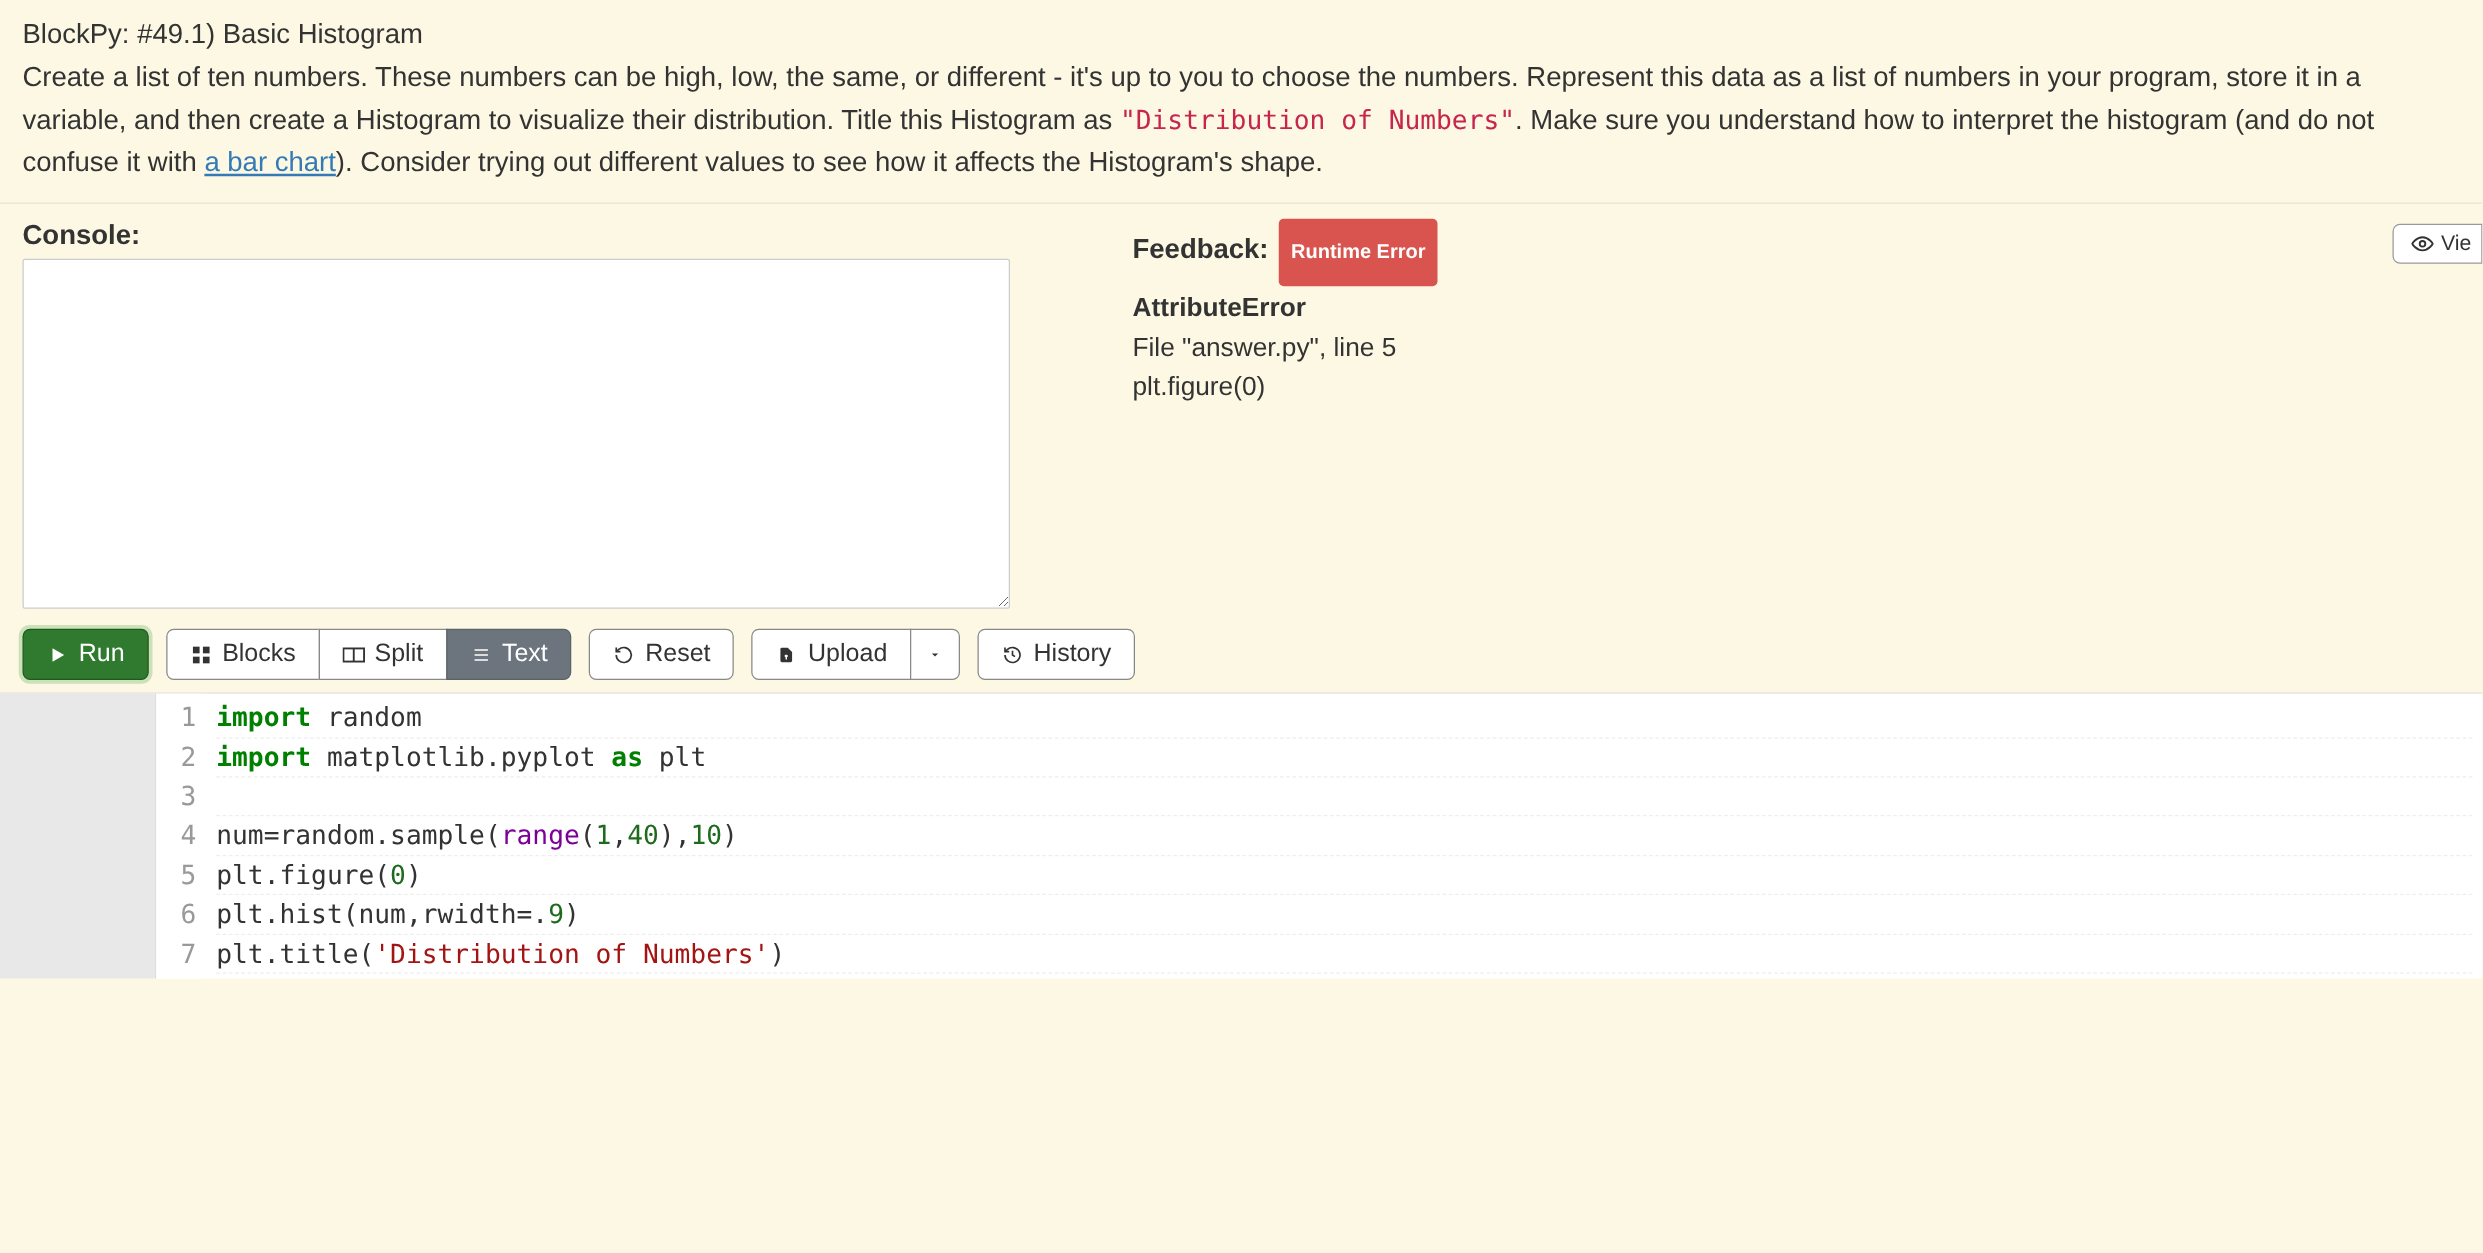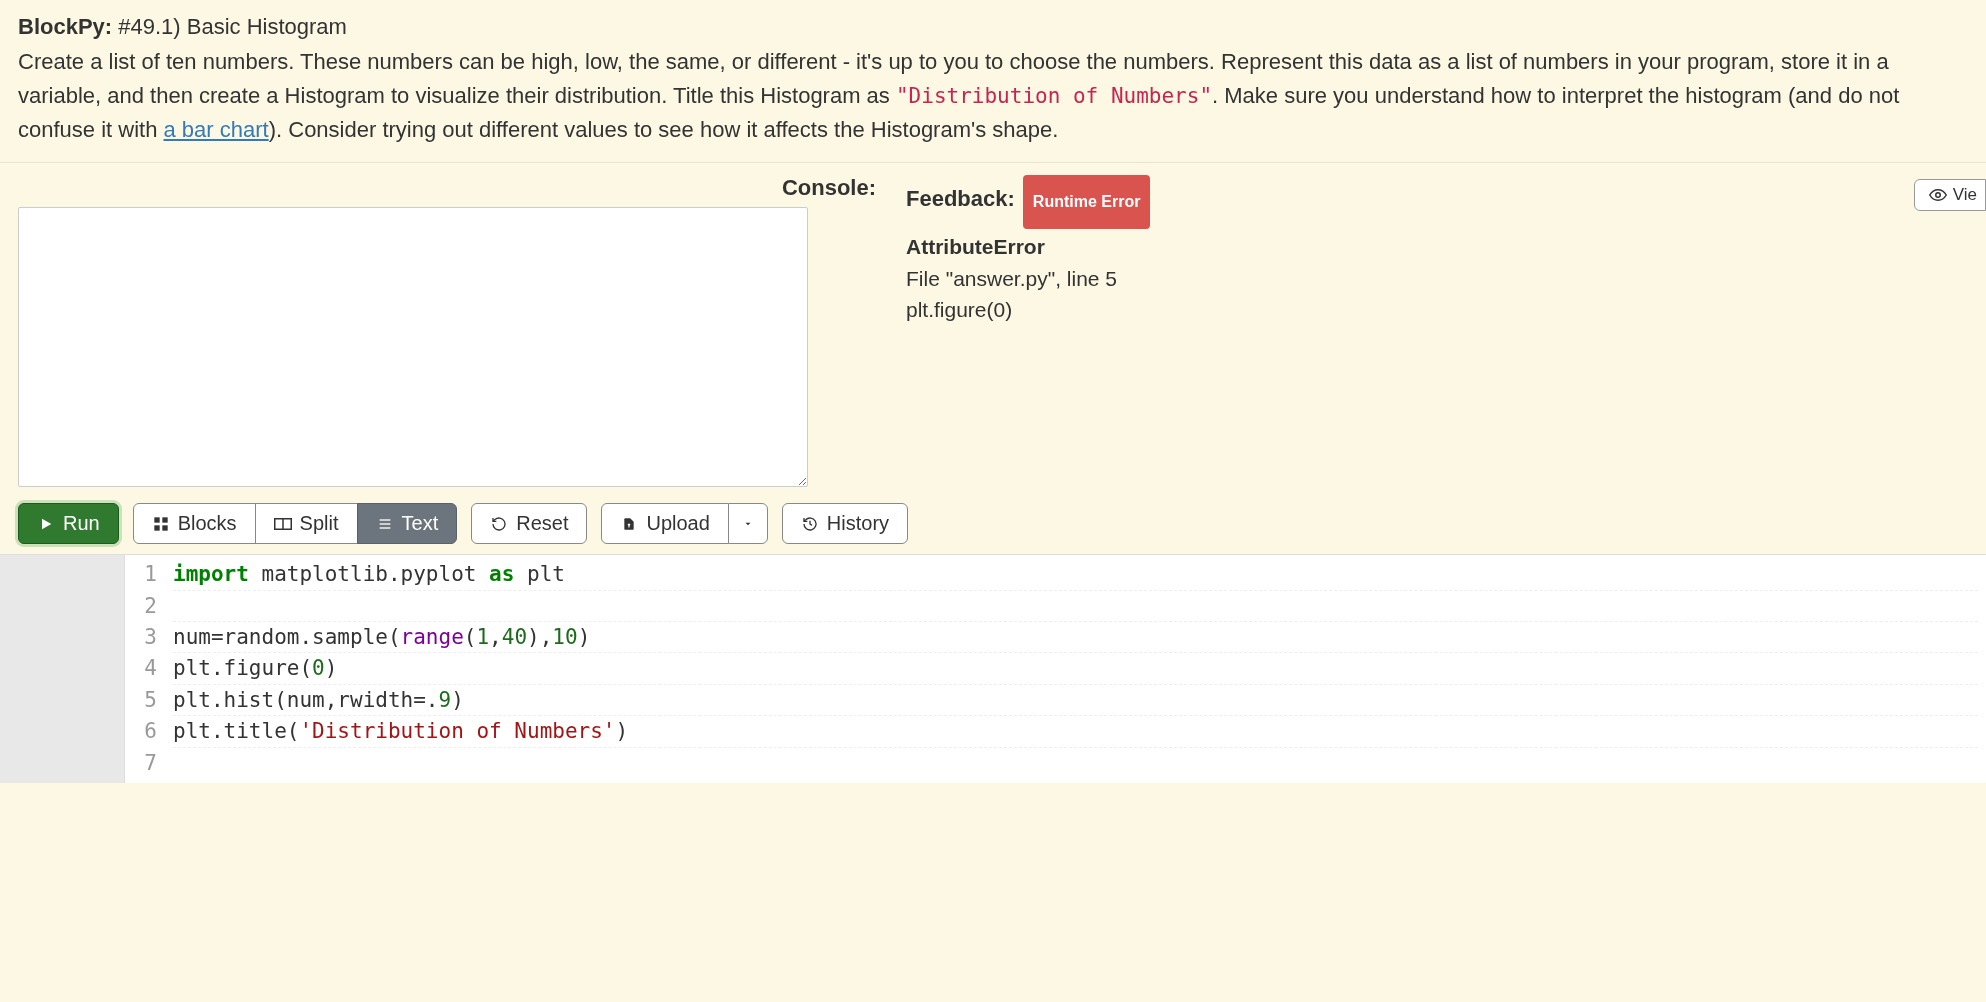--- a/index.html
+++ b/index.html
@@ -10,39 +10,39 @@
   font-size: 18px;
 }
 .header-section {
   padding: 12px 18px 15px 18px;
   border-bottom: 1px solid #e8e4cf;
 }
 .title-line {
   font-size: 22px;
   line-height: 1.4;
 }
-.title-prefix { font-weight: 700; }
+.title-prefix { font-weight: 400; }
 .description {
   font-size: 22px;
   line-height: 1.55;
   margin-top: 2px;
 }
 .code-inline {
   font-family: ui-monospace, SFMono-Regular, Menlo, Consolas, monospace;
   color: #c7254e;
   font-size: 21px;
 }
 a.link { color: #337ab7; text-decoration: underline; cursor: pointer; }
 
 .mid-section {
   display: flex;
   padding: 12px 18px 8px 18px;
   gap: 30px;
 }
-.console-col { width: 858px; text-align: right; }
+.console-col { width: 858px; }
 .feedback-col { flex: 1; position: relative; }
 .col-label {
   font-weight: 700;
   font-size: 22px;
   margin-bottom: 6px;
 }
 .console-box {
   width: 790px;
   height: 280px;
   background: #fff;
@@ -279,20 +279,21 @@
   <div class="line-gutter">
     <div class="ln">1</div>
     <div class="ln">2</div>
     <div class="ln">3</div>
     <div class="ln">4</div>
     <div class="ln">5</div>
     <div class="ln">6</div>
     <div class="ln">7</div>
   </div>
   <div class="code-area">
+    <div class="code-line"><span class="kw">import</span><span class="mod"> random</span></div>
     <div class="code-line"><span class="kw">import</span><span class="mod"> matplotlib.pyplot </span><span class="kw">as</span><span class="mod"> plt</span></div>
     <div class="code-line">&nbsp;</div>
     <div class="code-line"><span>num=random.sample(</span><span class="builtin">range</span><span>(</span><span class="num">1</span><span>,</span><span class="num">40</span><span>),</span><span class="num">10</span><span>)</span></div>
     <div class="code-line"><span>plt.figure(</span><span class="num">0</span><span>)</span></div>
     <div class="code-line"><span>plt.hist(num,rwidth=.</span><span class="num">9</span><span>)</span></div>
     <div class="code-line"><span>plt.title(</span><span class="str">'Distribution of Numbers'</span><span>)</span></div>
   </div>
 </div>
 
 </body></html>

